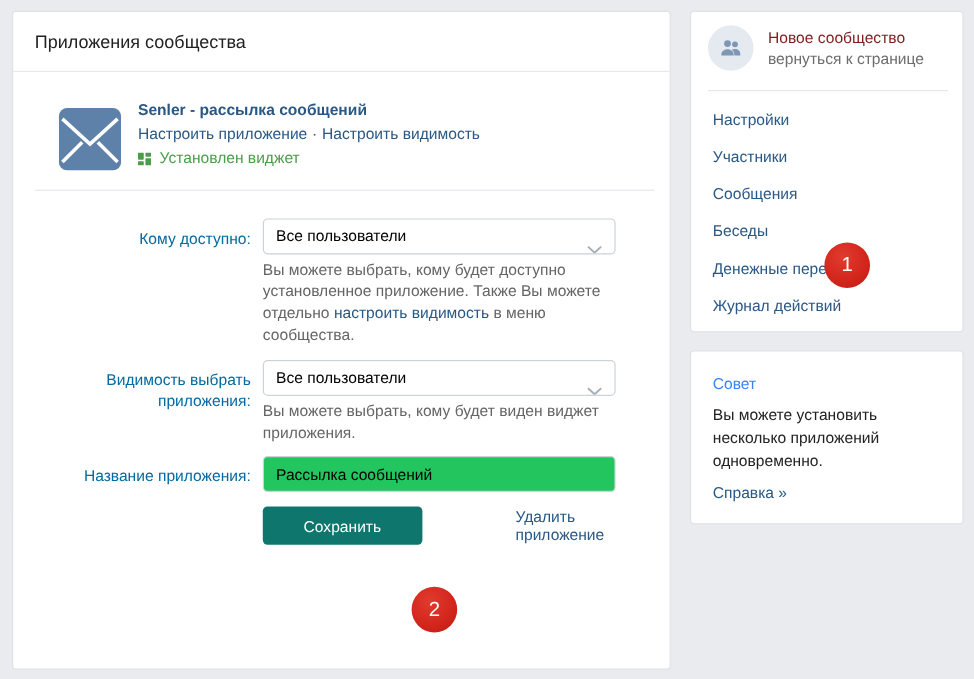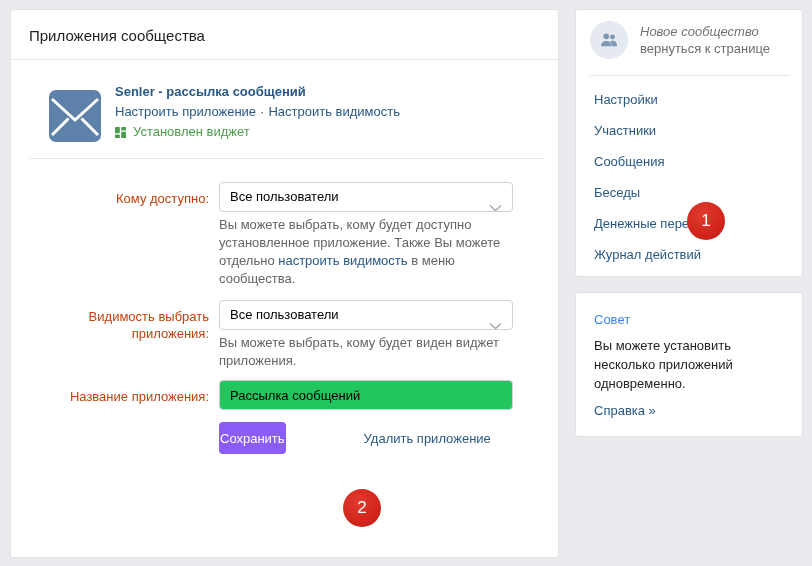--- a/index.html
+++ b/index.html
@@ -30,21 +30,21 @@
   .app-links{color:#2a5885;}
   .app-links a{color:#2a5885;text-decoration:none;cursor:pointer;}
   .dot-sep{color:#2a5885;margin:0 4px;}
   .widget-line{color:#4a9e4a;display:flex;align-items:center;}
   .widget-line svg{margin-right:7px;}
   .divider{height:1px;background:#e7e8ec;margin:0 13px 0 18px;}
   
   .form{margin-top:23px;}
   .form-row{display:grid;grid-template-columns:198px 294px;column-gap:10px;}
   .form-label{
-    text-align:right;color:#c2410c;padding-top:8px;line-height:17px;
+    text-align:right;color:#0369a1;padding-top:8px;line-height:17px;
   }
   .select-box{
     position:relative;height:30px;box-sizing:border-box;
     border:1px solid #ccd2d8;border-radius:4px;background:#fff;
     line-height:28px;padding:0 26px 0 10px;color:#000;cursor:pointer;
     white-space:nowrap;overflow:hidden;
   }
   .select-box .chev{position:absolute;right:10px;top:11px;}
   .text-input{
     width:100%;height:30px;box-sizing:border-box;
@@ -53,35 +53,35 @@
     font-family:"Liberation Sans","DejaVu Sans",sans-serif;
   }
   .help{color:#656565;line-height:18px;margin-top:4px;}
   .help a{color:#2a5885;text-decoration:none;cursor:pointer;}
   .mt12{margin-top:12px;}
   .mt18{margin-top:18px;}
   .mt10{margin-top:10px;}
   .buttons-row{margin-top:12px;}
   .buttons-cell{display:flex;align-items:center;}
   .btn-primary{
-    height:32px;padding:0 1px;border:none;border-radius:4px;
-    background:#8b5cf6;color:#fff;font-size:13px;cursor:pointer;
+    height:32px;padding:0 34px;border:none;border-radius:4px;
+    background:#0f766e;color:#fff;font-size:13px;cursor:pointer;
     font-family:"Liberation Sans","DejaVu Sans",sans-serif;
   }
   .delete-link{color:#2a5885;text-decoration:none;margin-left:78px;cursor:pointer;}
   
   .sidebar{position:absolute;left:575px;top:9px;width:228px;}
   .side-panel{width:228px;}
   .side-head{display:flex;padding:11px 12px 0 14px;}
   .avatar{
     width:38px;height:38px;border-radius:50%;background:#e4eaf0;
     display:flex;align-items:center;justify-content:center;flex:0 0 auto;cursor:pointer;
   }
   .side-head-text{margin-left:12px;padding-top:2px;line-height:17px;}
-  .community-name{color:#737373;font-style:italic;}
+  .community-name{color:#7f1d1d;}
   .back-link{color:#6d6d6d;cursor:pointer;}
   .side-divider{height:1px;background:#e7e8ec;margin:16px 12px 0 14px;}
   .menu{padding:8px 0 6px 0;}
   .menu-item{
     height:31px;line-height:31px;padding-left:18px;color:#2a5885;cursor:pointer;
     white-space:nowrap;
   }
   .menu-item.active{
     background:#f3f4f6;color:#222;
     border-left:3px solid #5e81a8;padding-left:15px;

